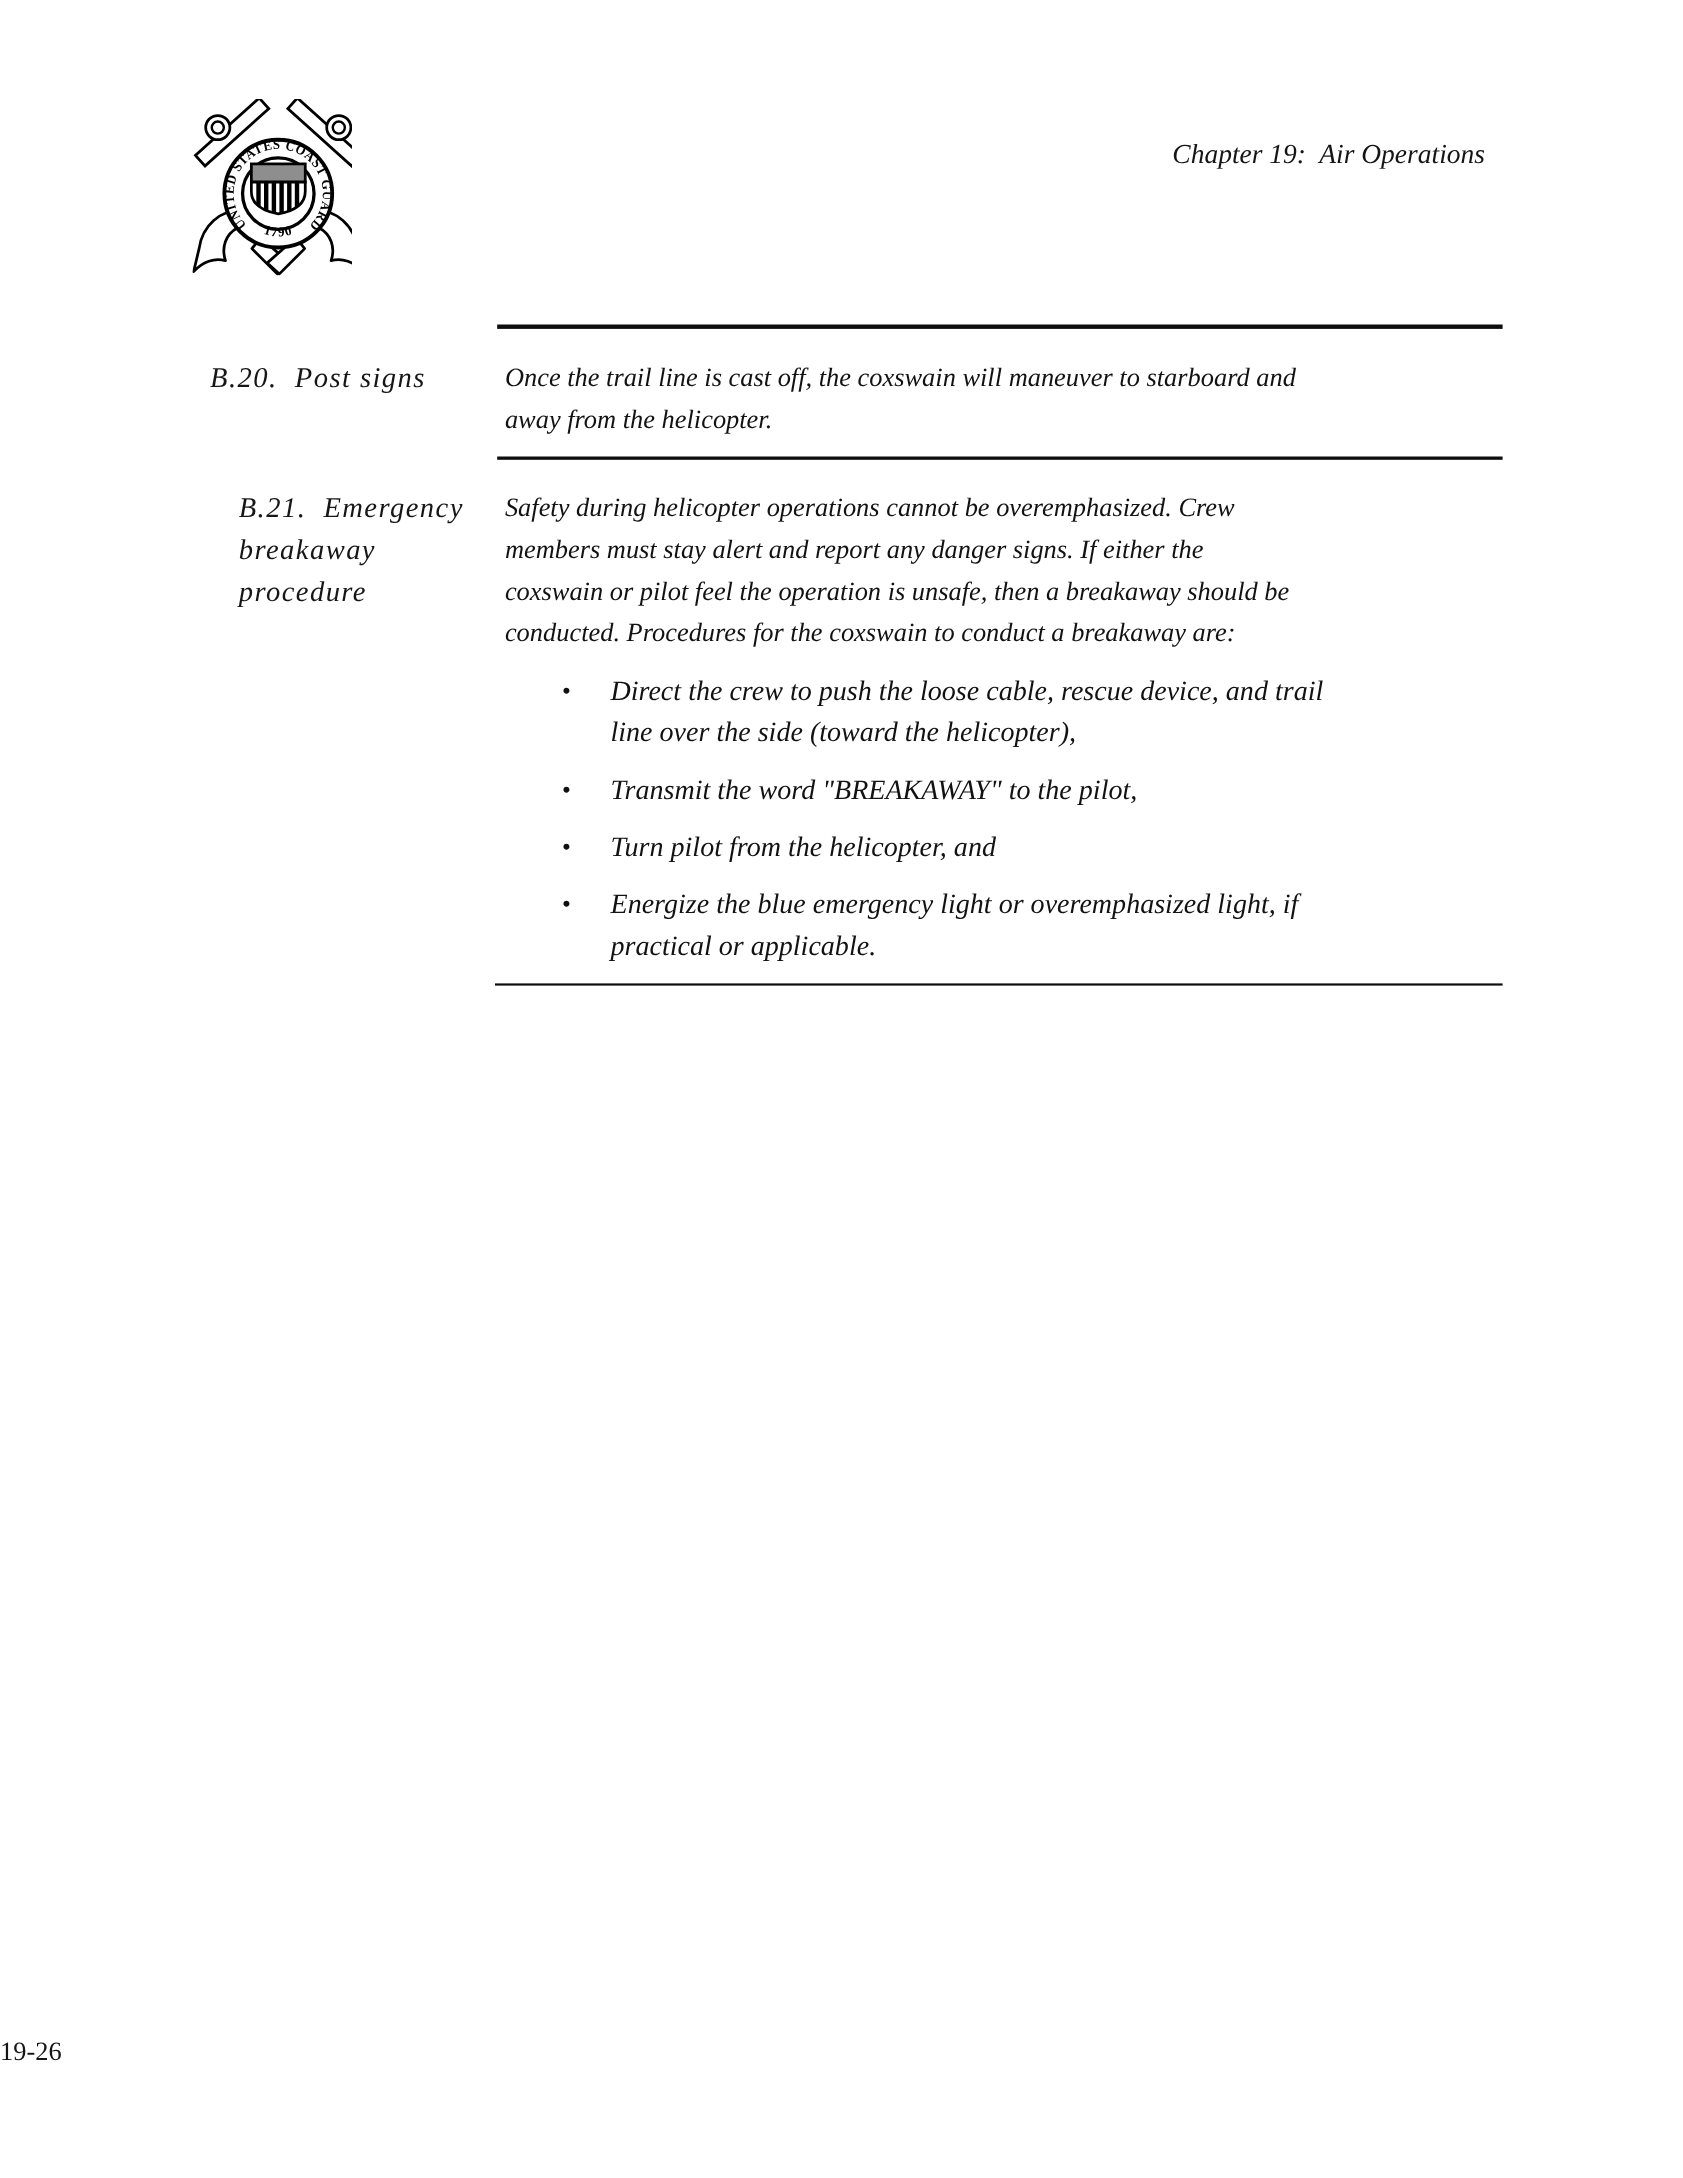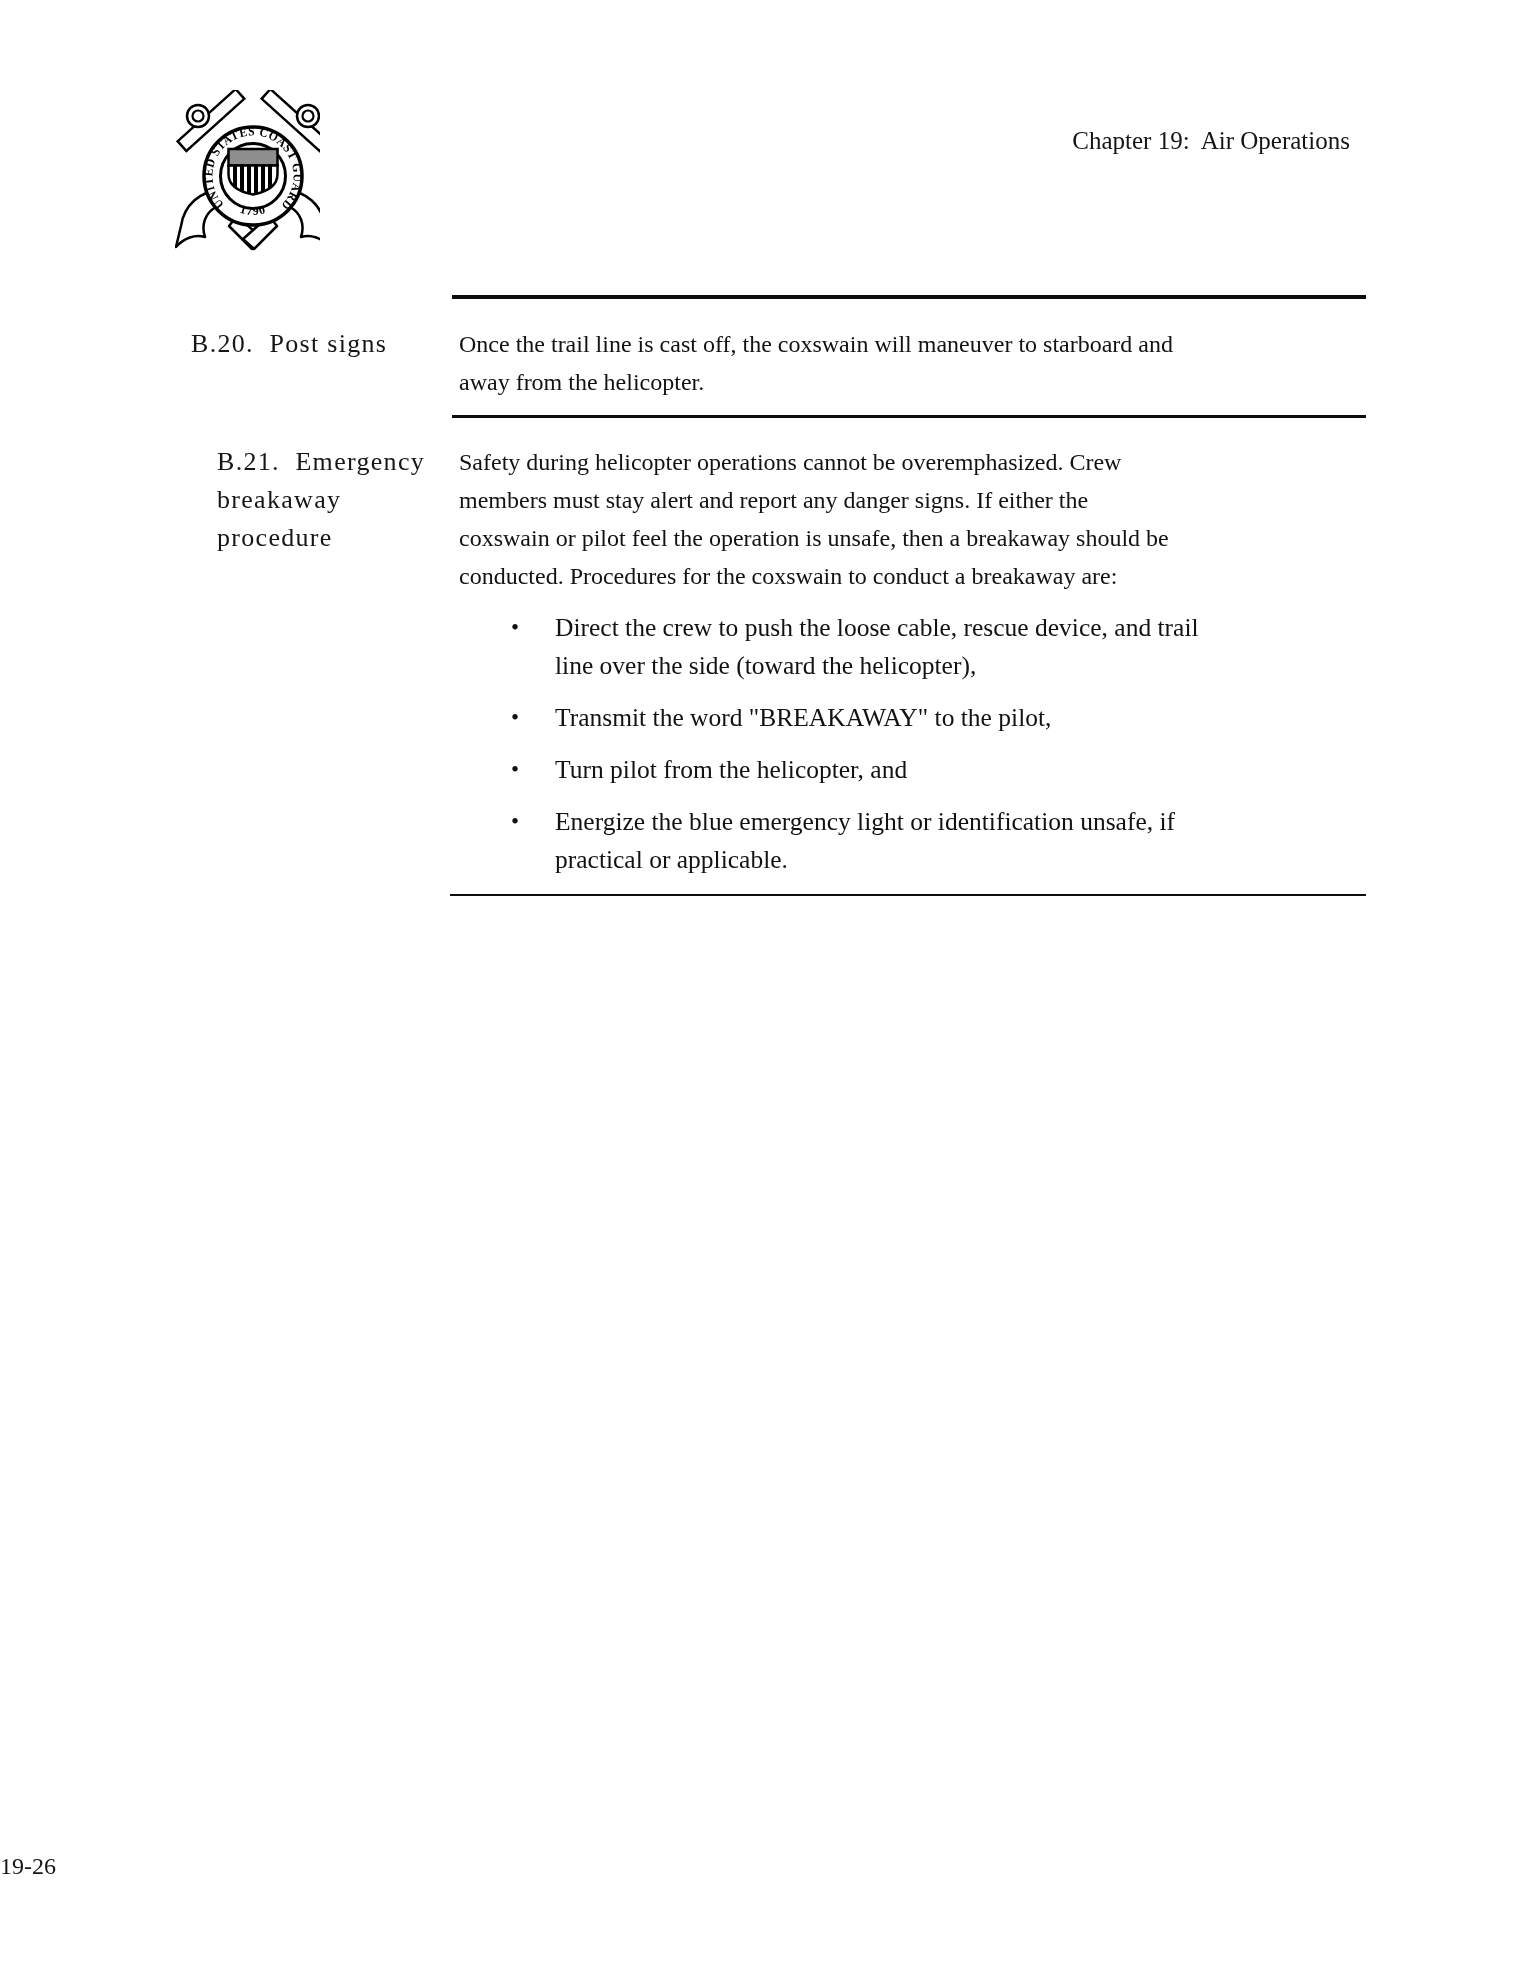--- a/index.html
+++ b/index.html
@@ -5,21 +5,21 @@
   html, body { margin:0; padding:0; background:#ffffff; }
   .page {
     position: relative;
     width: 1530px;
     height: 1980px;
     background: #ffffff;
     font-family: "Liberation Serif", "DejaVu Serif", serif;
     color: #121212;
     overflow: hidden;
   }
-  .ws { white-space: pre-wrap; }
+  .ws { white-space: pre-wrap; font-style: italic; }
 
   
   .seal {
     position: absolute;
     left: 175px;
     top: 90px;
     width: 145px;
     height: 168px;
   }
 
@@ -203,21 +203,21 @@
     <li class="bullet-item">
       <span class="bullet-dot">•</span>
       <span class="bullet-text ws">Transmit the word "BREAKAWAY" to the pilot,</span>
     </li>
     <li class="bullet-item">
       <span class="bullet-dot">•</span>
       <span class="bullet-text ws">Turn pilot from the helicopter, and</span>
     </li>
     <li class="bullet-item">
       <span class="bullet-dot">•</span>
-      <span class="bullet-text ws">Energize the blue emergency light or identification unsafe, if
+      <span class="bullet-text ws">Energize the blue emergency light or overemphasized light, if
 practical or applicable.</span>
     </li>
   </ul>
 
   <div class="rule rule-3"></div>
 
   <div class="page-number">19-26</div>
 
 </div>
 

